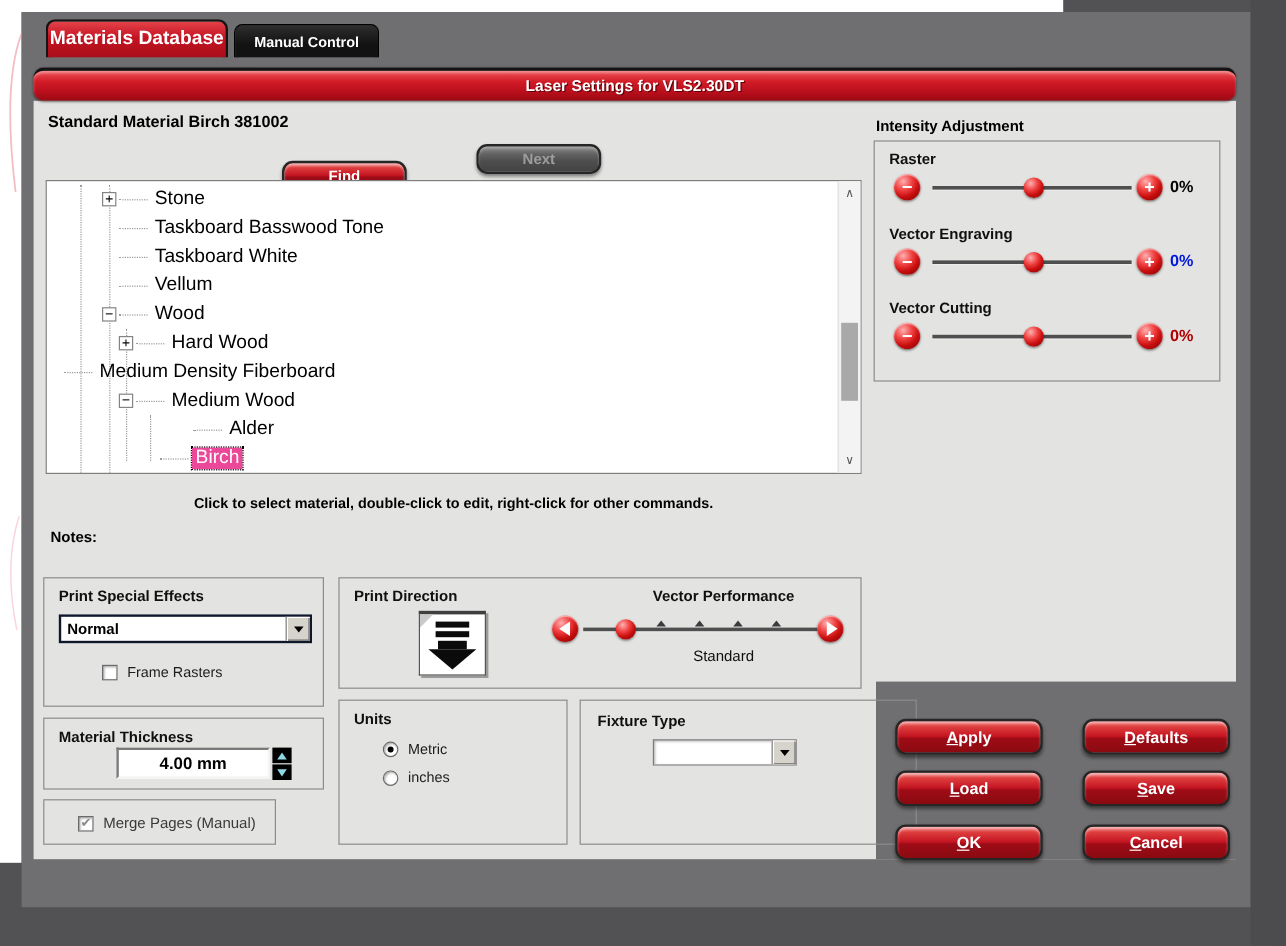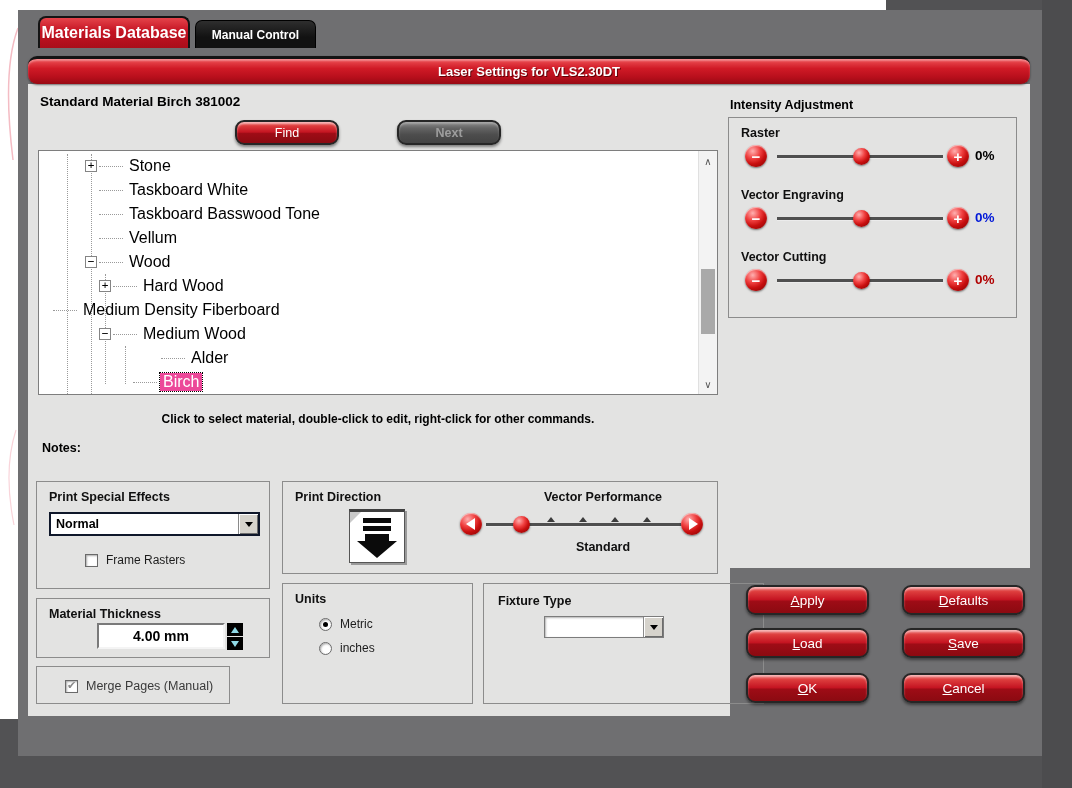--- a/index.html
+++ b/index.html
@@ -28,21 +28,21 @@
     color:#fff;font-weight:bold;font-size:13px;display:flex;align-items:center;justify-content:center;
     text-shadow:1px 1px 0 #600006;z-index:4;}
   
   .dialog{position:absolute;left:10px;top:74px;width:1002px;height:632px;background:#e3e3e2;}
   .btn-area{position:absolute;left:702px;top:484px;width:300px;height:148px;background:#6f6f71;}
   .mat-title{position:absolute;left:12px;top:10px;font-weight:bold;font-size:13.5px;color:#000;}
   
   .rbtn{position:absolute;box-sizing:border-box;border:2px solid #262626;border-radius:9px;
     background:linear-gradient(180deg,#f28080 0%,#dd3d3d 18%,#c51522 48%,#9e0c16 55%,#8b0a11 100%);
     box-shadow:inset 0 2px 2px rgba(255,255,255,.45),0 2px 3px rgba(0,0,0,.45);
-    color:#fff;font-weight:normal;display:flex;align-items:center;justify-content:center;cursor:pointer;}
+    color:#fff;font-weight:bold;display:flex;align-items:center;justify-content:center;cursor:pointer;margin-top:14px;}
   .rbtn u{text-decoration:underline;}
   .find-btn{left:207px;top:36px;width:104px;height:25px;font-size:12.5px;}
   .next-btn{position:absolute;left:369px;top:36px;width:104px;height:25px;box-sizing:border-box;
     border:2px solid #262626;border-radius:9px;
     background:linear-gradient(180deg,#8d8d8d 0%,#636363 30%,#4d4d4d 60%,#434343 100%);
     box-shadow:inset 0 2px 2px rgba(255,255,255,.25),0 2px 3px rgba(0,0,0,.45);
     color:#9d9d9d;font-weight:bold;font-size:12.5px;display:flex;align-items:center;justify-content:center;}
   .action-btn{width:123px;height:30px;font-size:13.5px;}
   
   .tree{position:absolute;left:10px;top:66px;width:680px;height:245px;box-sizing:border-box;
@@ -115,21 +115,21 @@
     background:radial-gradient(circle at 35% 28%,#ffb0b0 0%,#f04040 35%,#c80f0f 60%,#7c0000 100%);
     box-shadow:0 1px 2px rgba(0,0,0,.5);}
   .tick{position:absolute;width:0;height:0;border-left:4px solid transparent;border-right:4px solid transparent;border-bottom:5px solid #3c3c3c;}
   
   .int-row{position:absolute;left:0;width:289px;height:58px;}
   .int-label{position:absolute;left:12px;top:0;font-weight:bold;font-size:12.5px;color:#101010;}
   .int-slider{position:absolute;left:0;top:18px;width:289px;height:26px;}
   .int-val{position:absolute;left:246px;top:4px;font-weight:bold;font-size:13.5px;}
   .int-title{position:absolute;left:702px;top:14px;font-weight:bold;font-size:12.5px;color:#000;}
   .vp-label{position:absolute;left:180px;top:8px;width:280px;text-align:center;font-weight:bold;font-size:12.5px;color:#101010;}
-  .vp-std{position:absolute;left:180px;top:58px;width:280px;text-align:center;font-weight:bold;font-size:12.5px;color:#101010;}
+  .vp-std{position:absolute;left:180px;top:58px;width:280px;text-align:center;font-weight:normal;font-size:12.5px;color:#101010;}
   .pink-mark{position:absolute;left:0;top:0;}
 </style>
 </head>
 <body>
 
 <div class="stage">
 
   <div class="white-left">
     <svg class="pink-mark" width="18" height="719">
       <path d="M18,28 Q2,70 13,160" stroke="#f4bcc4" stroke-width="1.5" fill="none"></path>
@@ -168,26 +168,26 @@
         <div class="guide" style="left:86px;top:195px;height:38px;"></div>
         <div class="tree-rows" id="tree-rows">
             <div class="trow" style="padding-left: 46px;">
               <span class="expander">+</span>
               <span class="connector"></span>
               <span class="tlabel">Stone</span>
             </div>
             <div class="trow" style="padding-left: 46px;">
               <span class="expander none"></span>
               <span class="connector"></span>
+              <span class="tlabel">Taskboard Basswood Tone</span>
+            </div>
+            <div class="trow" style="padding-left: 46px;">
+              <span class="expander none"></span>
+              <span class="connector"></span>
               <span class="tlabel">Taskboard White</span>
-            </div>
-            <div class="trow" style="padding-left: 46px;">
-              <span class="expander none"></span>
-              <span class="connector"></span>
-              <span class="tlabel">Taskboard Basswood Tone</span>
             </div>
             <div class="trow" style="padding-left: 46px;">
               <span class="expander none"></span>
               <span class="connector"></span>
               <span class="tlabel">Vellum</span>
             </div>
             <div class="trow" style="padding-left: 46px;">
               <span class="expander">−</span>
               <span class="connector"></span>
               <span class="tlabel">Wood</span>

